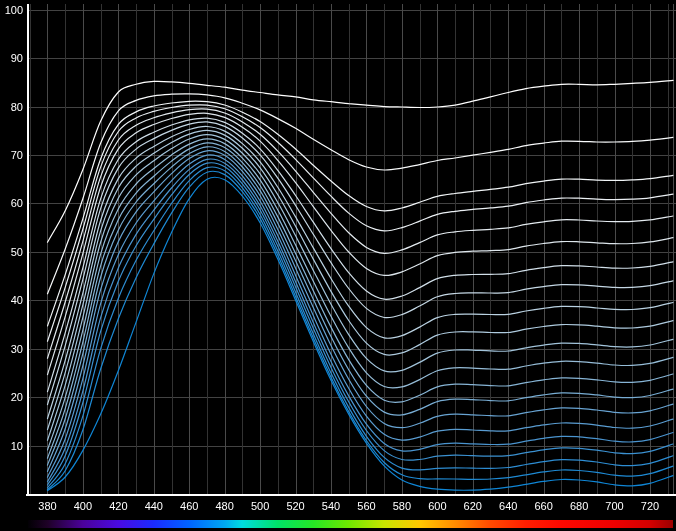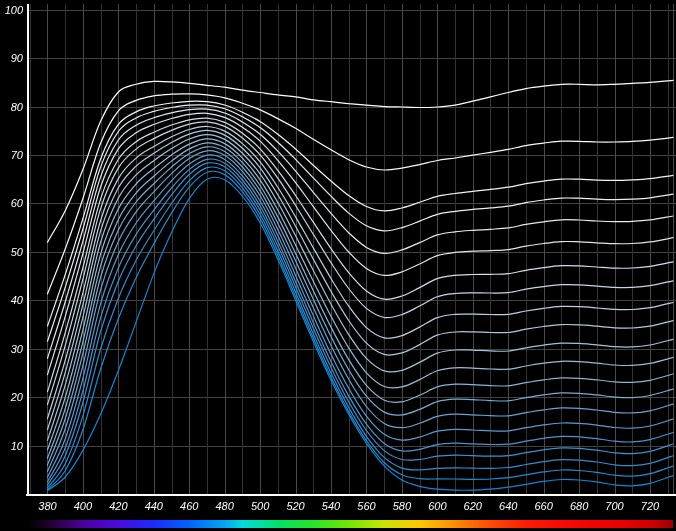--- a/index.html
+++ b/index.html
@@ -1,16 +1,16 @@
 <!DOCTYPE html>
 <html><head>
 <meta charset="utf-8">
 <style>
   html,body{margin:0;padding:0;background:#000;}
-  .stage{position:relative;width:676px;height:531px;background:#000;overflow:hidden;font-style:italic;}
+  .stage{position:relative;width:676px;height:531px;background:#000;overflow:hidden;}
   svg text{font-family:"Liberation Sans","DejaVu Sans",sans-serif;}
 </style>
 </head>
 <body>
 
 <div class="stage">
   <svg id="plot" width="676" height="531" viewBox="0 0 676 531">
       <rect x="0" y="0" width="676" height="531" fill="#000000"></rect>
       <g>
         <line x1="28" y1="446.07" x2="676" y2="446.07" stroke="#434343" stroke-width="1" shape-rendering="crispEdges"></line>

